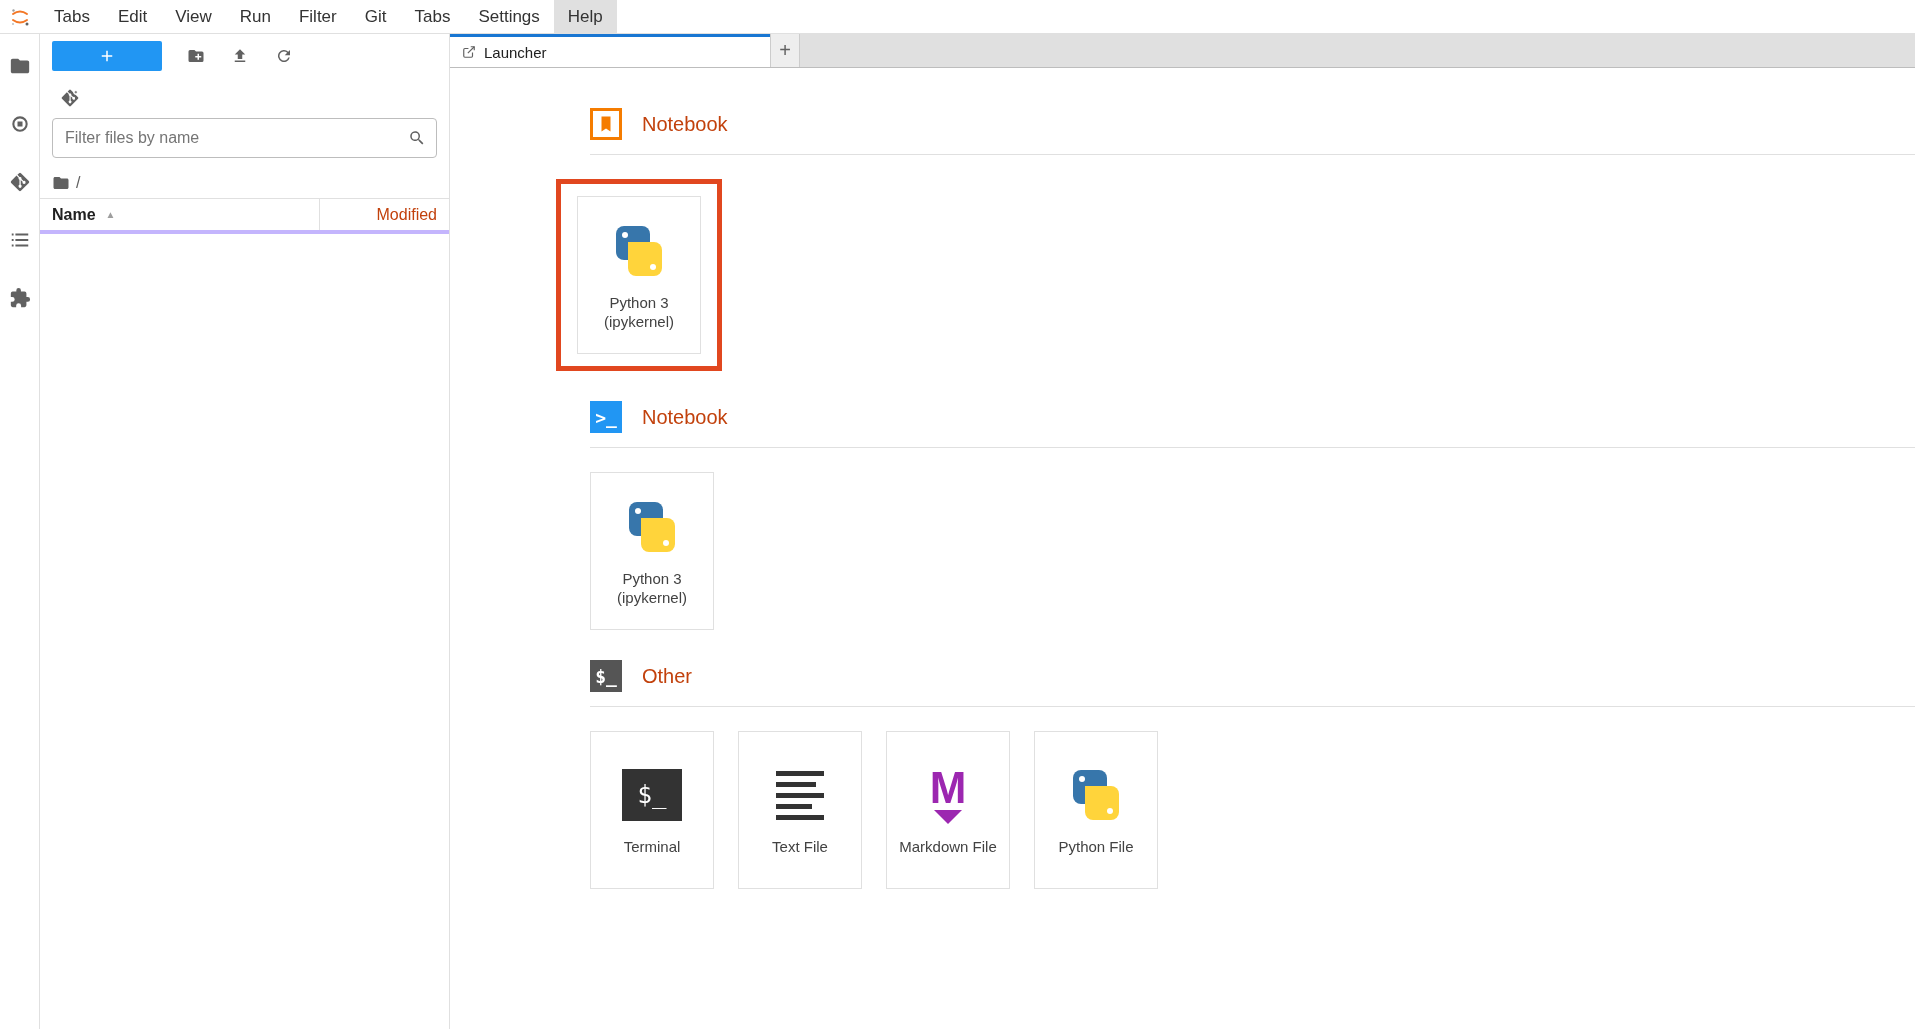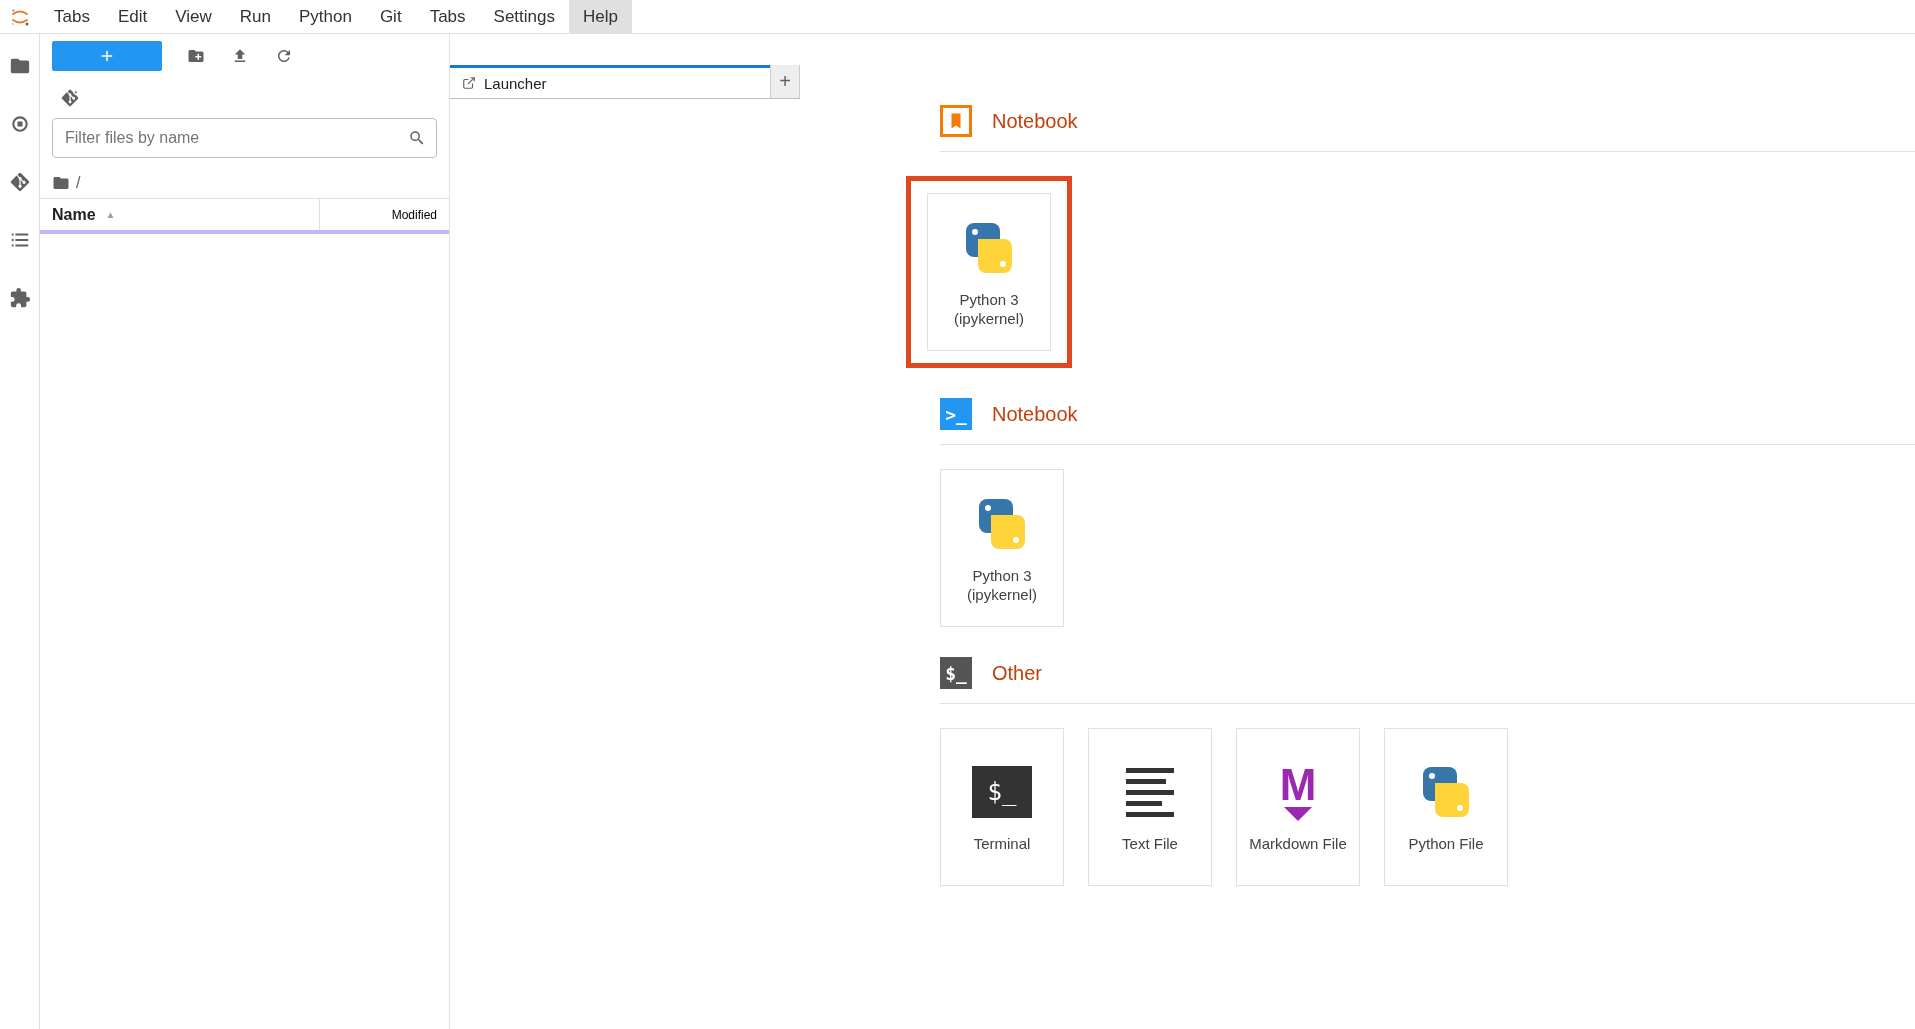--- a/index.html
+++ b/index.html
@@ -30,26 +30,26 @@
   .git-row { height: 40px; display: flex; align-items: center; padding: 0 20px; }
   .git-row svg { width: 20px; height: 20px; color:#616161; }
   .filter-row { padding: 0 12px 10px 12px; }
   .filter-box { display: flex; align-items: center; border: 1px solid #bdbdbd; border-radius: 4px; height: 40px; padding: 0 10px; }
   .filter-box input { border: none; outline: none; flex: 1; font-size: 16px; color: #616161; background: transparent; }
   .filter-box svg { width: 18px; height: 18px; color: #616161; }
   .breadcrumb-row { height: 30px; display: flex; align-items: center; padding: 0 12px; gap: 6px; color: #616161; font-size: 16px; }
   .breadcrumb-row svg { width: 18px; height: 18px; }
   .list-header { display: flex; border-top: 1px solid #e0e0e0; border-bottom: 4px solid #c4b5fd; height: 36px; align-items: center; }
   .list-header .col-name { flex: 1; padding-left: 12px; font-weight: 600; font-size: 16px; display:flex; align-items:center; gap:10px; }
-  .list-header .col-mod { width: 130px; text-align: right; padding-right: 12px; font-size: 12px; color:#000000; border-left:1px solid #e0e0e0; height:100%; display:flex; align-items:center; justify-content:flex-end;}
+  .list-header .col-mod { width: 130px; text-align: right; padding-right: 12px; font-size: 16px; color:#c2410c; border-left:1px solid #e0e0e0; height:100%; display:flex; align-items:center; justify-content:flex-end;}
   .sort-caret { font-size: 10px; color:#9e9e9e; }
   .file-list { flex: 1; }
 
   
-  .main { flex: 1; display: flex; flex-direction: row; min-width: 0; margin-top: 31px; }
+  .main { flex: 1; display: flex; flex-direction: column; min-width: 0; }
   .tabbar { height: 34px; background: #e0e0e0; display: flex; align-items: stretch; border-bottom: 1px solid #bdbdbd; }
   .tab { background: #fff; border-top: 3px solid #1976d2; display: flex; align-items: center; padding: 0 20px 0 12px; gap: 8px; font-size: 15px; min-width: 320px; }
   .tab svg { width: 14px; height: 14px; color: #616161; }
   .tab-add { width: 30px; display: flex; align-items: center; justify-content: center; background: #eee; border-left: 1px solid #ccc; border-right: 1px solid #ccc; color:#616161; cursor:pointer; font-size:20px; }
 
   .launcher { flex: 1; overflow: auto; padding: 40px 0 40px 40px; }
 
   .section { margin-bottom: 30px; }
   .section-header { display: flex; align-items: center; gap: 20px; margin-bottom: 14px; padding-left: 100px; }
   .section-icon { width: 36px; height: 36px; display: flex; align-items: center; justify-content: center; }
@@ -100,21 +100,21 @@
             <circle cx="36" cy="36" r="3" fill="#616161"></circle>
             <circle cx="8" cy="36" r="2" fill="#bdbdbd"></circle>
           </g>
         </svg>
     </div>
     <div class="menu-items">
       <div class="menu-item">Tabs</div>
       <div class="menu-item">Edit</div>
       <div class="menu-item">View</div>
       <div class="menu-item">Run</div>
-      <div class="menu-item">Python</div>
+      <div class="menu-item">Filter</div>
       <div class="menu-item">Git</div>
       <div class="menu-item">Tabs</div>
       <div class="menu-item">Settings</div>
       <div class="menu-item hover">Help</div>
     </div>
   </div>
 
   <div class="body">
 
     <div class="activity-bar">

